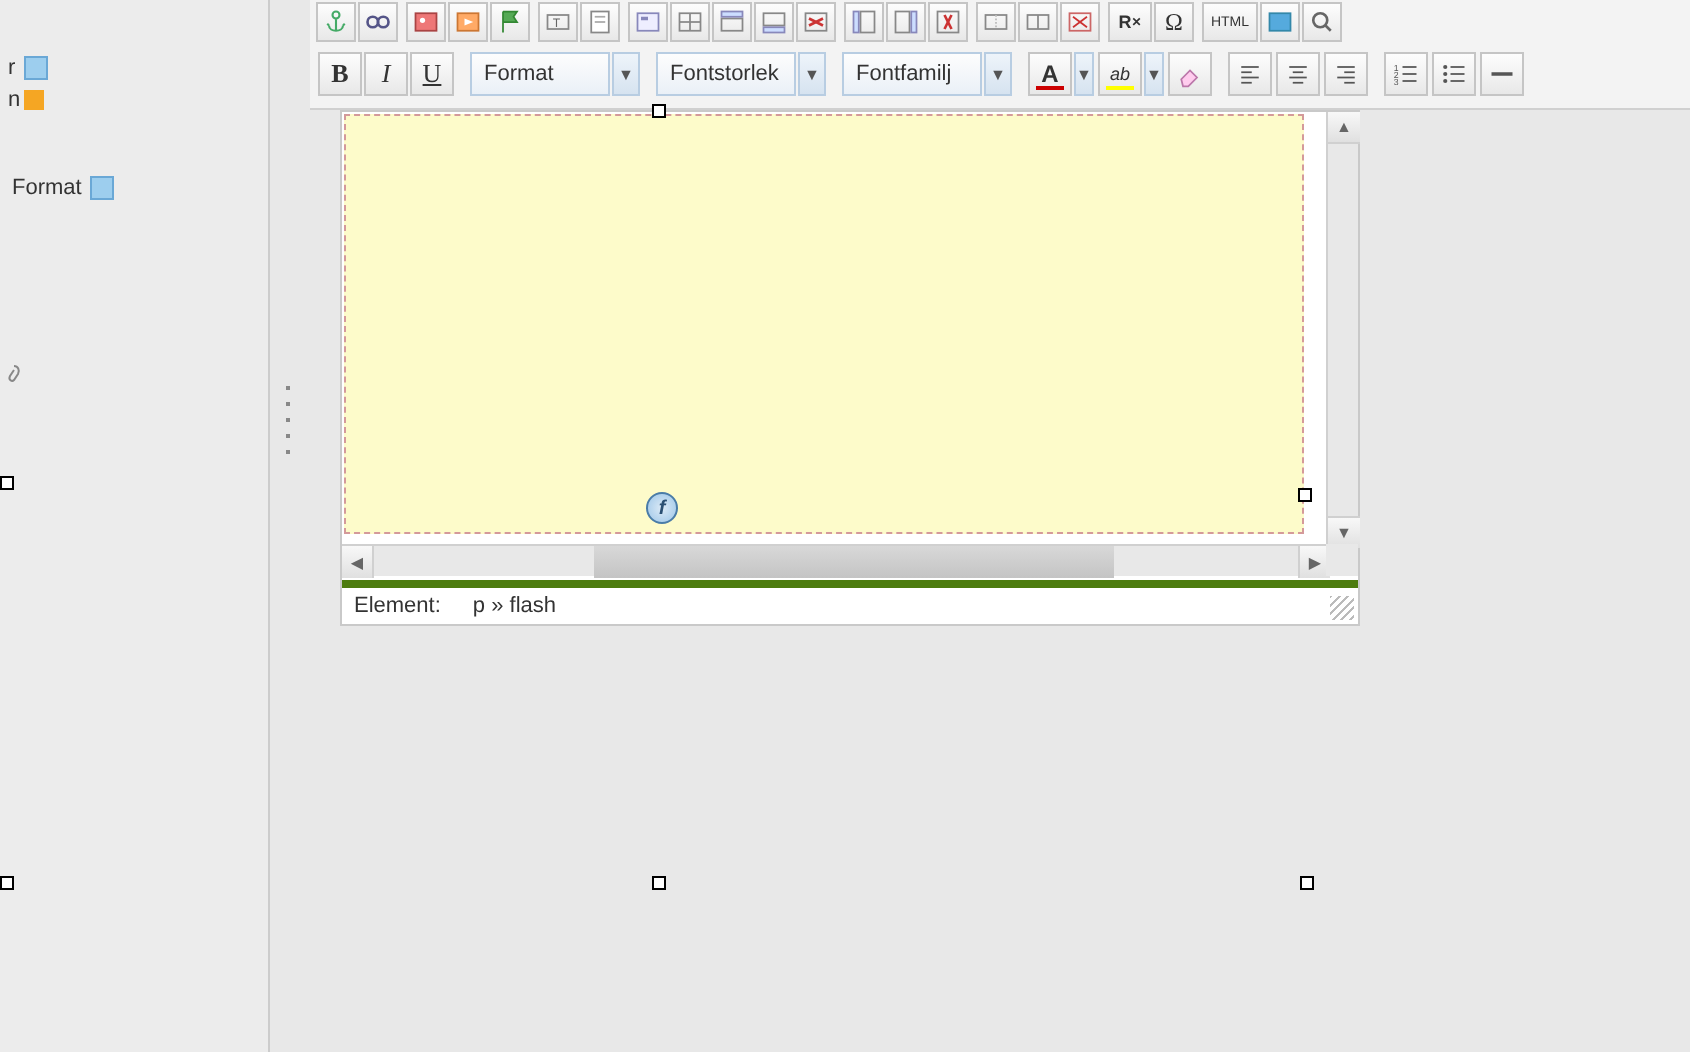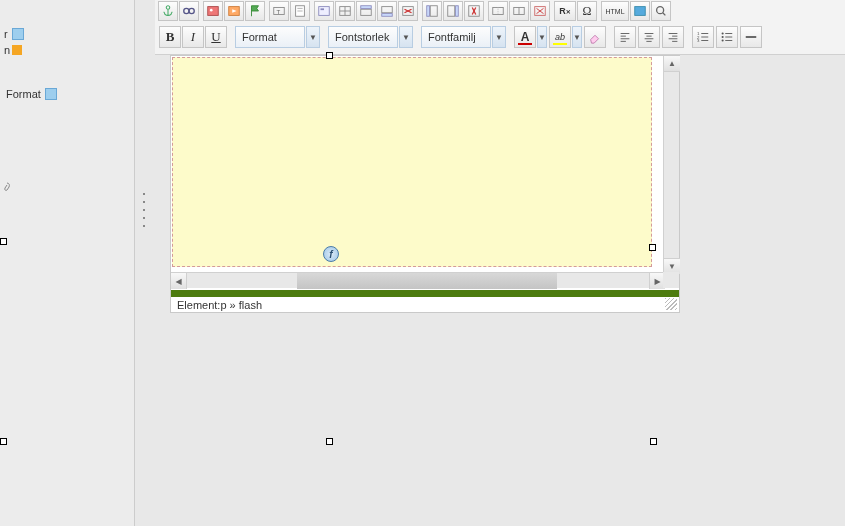--- a/index.html
+++ b/index.html
@@ -24,21 +24,21 @@
   .canvas-content { position: absolute; left: 1px; top: 1px; width: 480px; height: 210px; border: 1px dashed #d49a9a; background: #fdfbca; }
   .scroll-v { position: absolute; right: 0; top: 0; width: 16px; height: 218px; background: #e8e8e8; border-left: 1px solid #d0d0d0; }
   .scroll-v .arrow-up { width: 16px; height: 16px; background: linear-gradient(#f8f8f8,#e0e0e0); border-bottom: 1px solid #d0d0d0; display: flex; align-items: center; justify-content: center; font-size: 8px; color: #666; }
   .scroll-v .arrow-down { position: absolute; bottom: 0; width: 16px; height: 16px; background: linear-gradient(#f8f8f8,#e0e0e0); border-top: 1px solid #d0d0d0; display: flex; align-items: center; justify-content: center; font-size: 8px; color: #666; }
   .scroll-corner { position: absolute; right: 0; bottom: 24px; width: 16px; height: 16px; background: #e8e8e8; }
   .scroll-h { position: absolute; left: 0; bottom: 24px; width: 494px; height: 16px; background: #e8e8e8; border-top: 1px solid #d0d0d0; display: flex; }
   .scroll-h .arrow-left { width: 16px; height: 16px; background: linear-gradient(#f8f8f8,#e0e0e0); border-right: 1px solid #d0d0d0; display: flex; align-items: center; justify-content: center; font-size: 8px; color: #666; }
   .scroll-h .track { flex: 1; position: relative; }
   .scroll-h .thumb { position: absolute; left: 110px; top: 0; width: 260px; height: 16px; background: linear-gradient(#d8d8d8,#c4c4c4); }
   .scroll-h .arrow-right { width: 16px; height: 16px; background: linear-gradient(#f8f8f8,#e0e0e0); border-left: 1px solid #d0d0d0; display: flex; align-items: center; justify-content: center; font-size: 8px; color: #666; }
-  .statusbar { position: absolute; left: 0; bottom: 0; width: 100%; height: 22px; border-top: 7px solid #4d7c0f; background: #fff; display: flex; align-items: center; padding: 0 6px; font-size: 11px; color: #333; }
+  .statusbar { position: absolute; left: 0; bottom: 0; width: 100%; height: 22px; border-top: 4px solid #4d7c0f; background: #fff; display: flex; align-items: center; padding: 0 6px; font-size: 11px; color: #333; gap: 16px; }
   .statusbar .grip { position: absolute; right: 2px; bottom: 2px; width: 12px; height: 12px; background: repeating-linear-gradient(135deg, #bbb 0 1px, transparent 1px 3px); }
   .flash-icon { position: absolute; left: 150px; top: 188px; width: 16px; height: 16px; border-radius: 50%; background: radial-gradient(#dceaf6, #9dc6e8); border: 1px solid #4a7ca8; display: flex; align-items: center; justify-content: center; font-style: italic; font-weight: bold; font-size: 10px; color: #2a4f72; }
   .sel-handle { width: 7px; height: 7px; background: #fff; border: 1px solid #000; position: absolute; }
   .bold { font-weight: bold; font-family: Georgia, serif; font-size: 13px; }
   .italic { font-style: italic; font-family: Georgia, serif; font-size: 13px; }
   .under { text-decoration: underline; font-family: Georgia, serif; font-size: 13px; }
   .tiny-row { display: flex; gap: 1px; padding: 1px 3px 3px 3px; }
   .tiny-row .tb-btn { width: 20px; height: 20px; font-size: 9px; }
   .tiny-row .group { display: flex; gap: 1px; margin-right: 3px; }
   .color-underline { width: 14px; height: 2px; position: absolute; bottom: 2px; left: 3px; }

